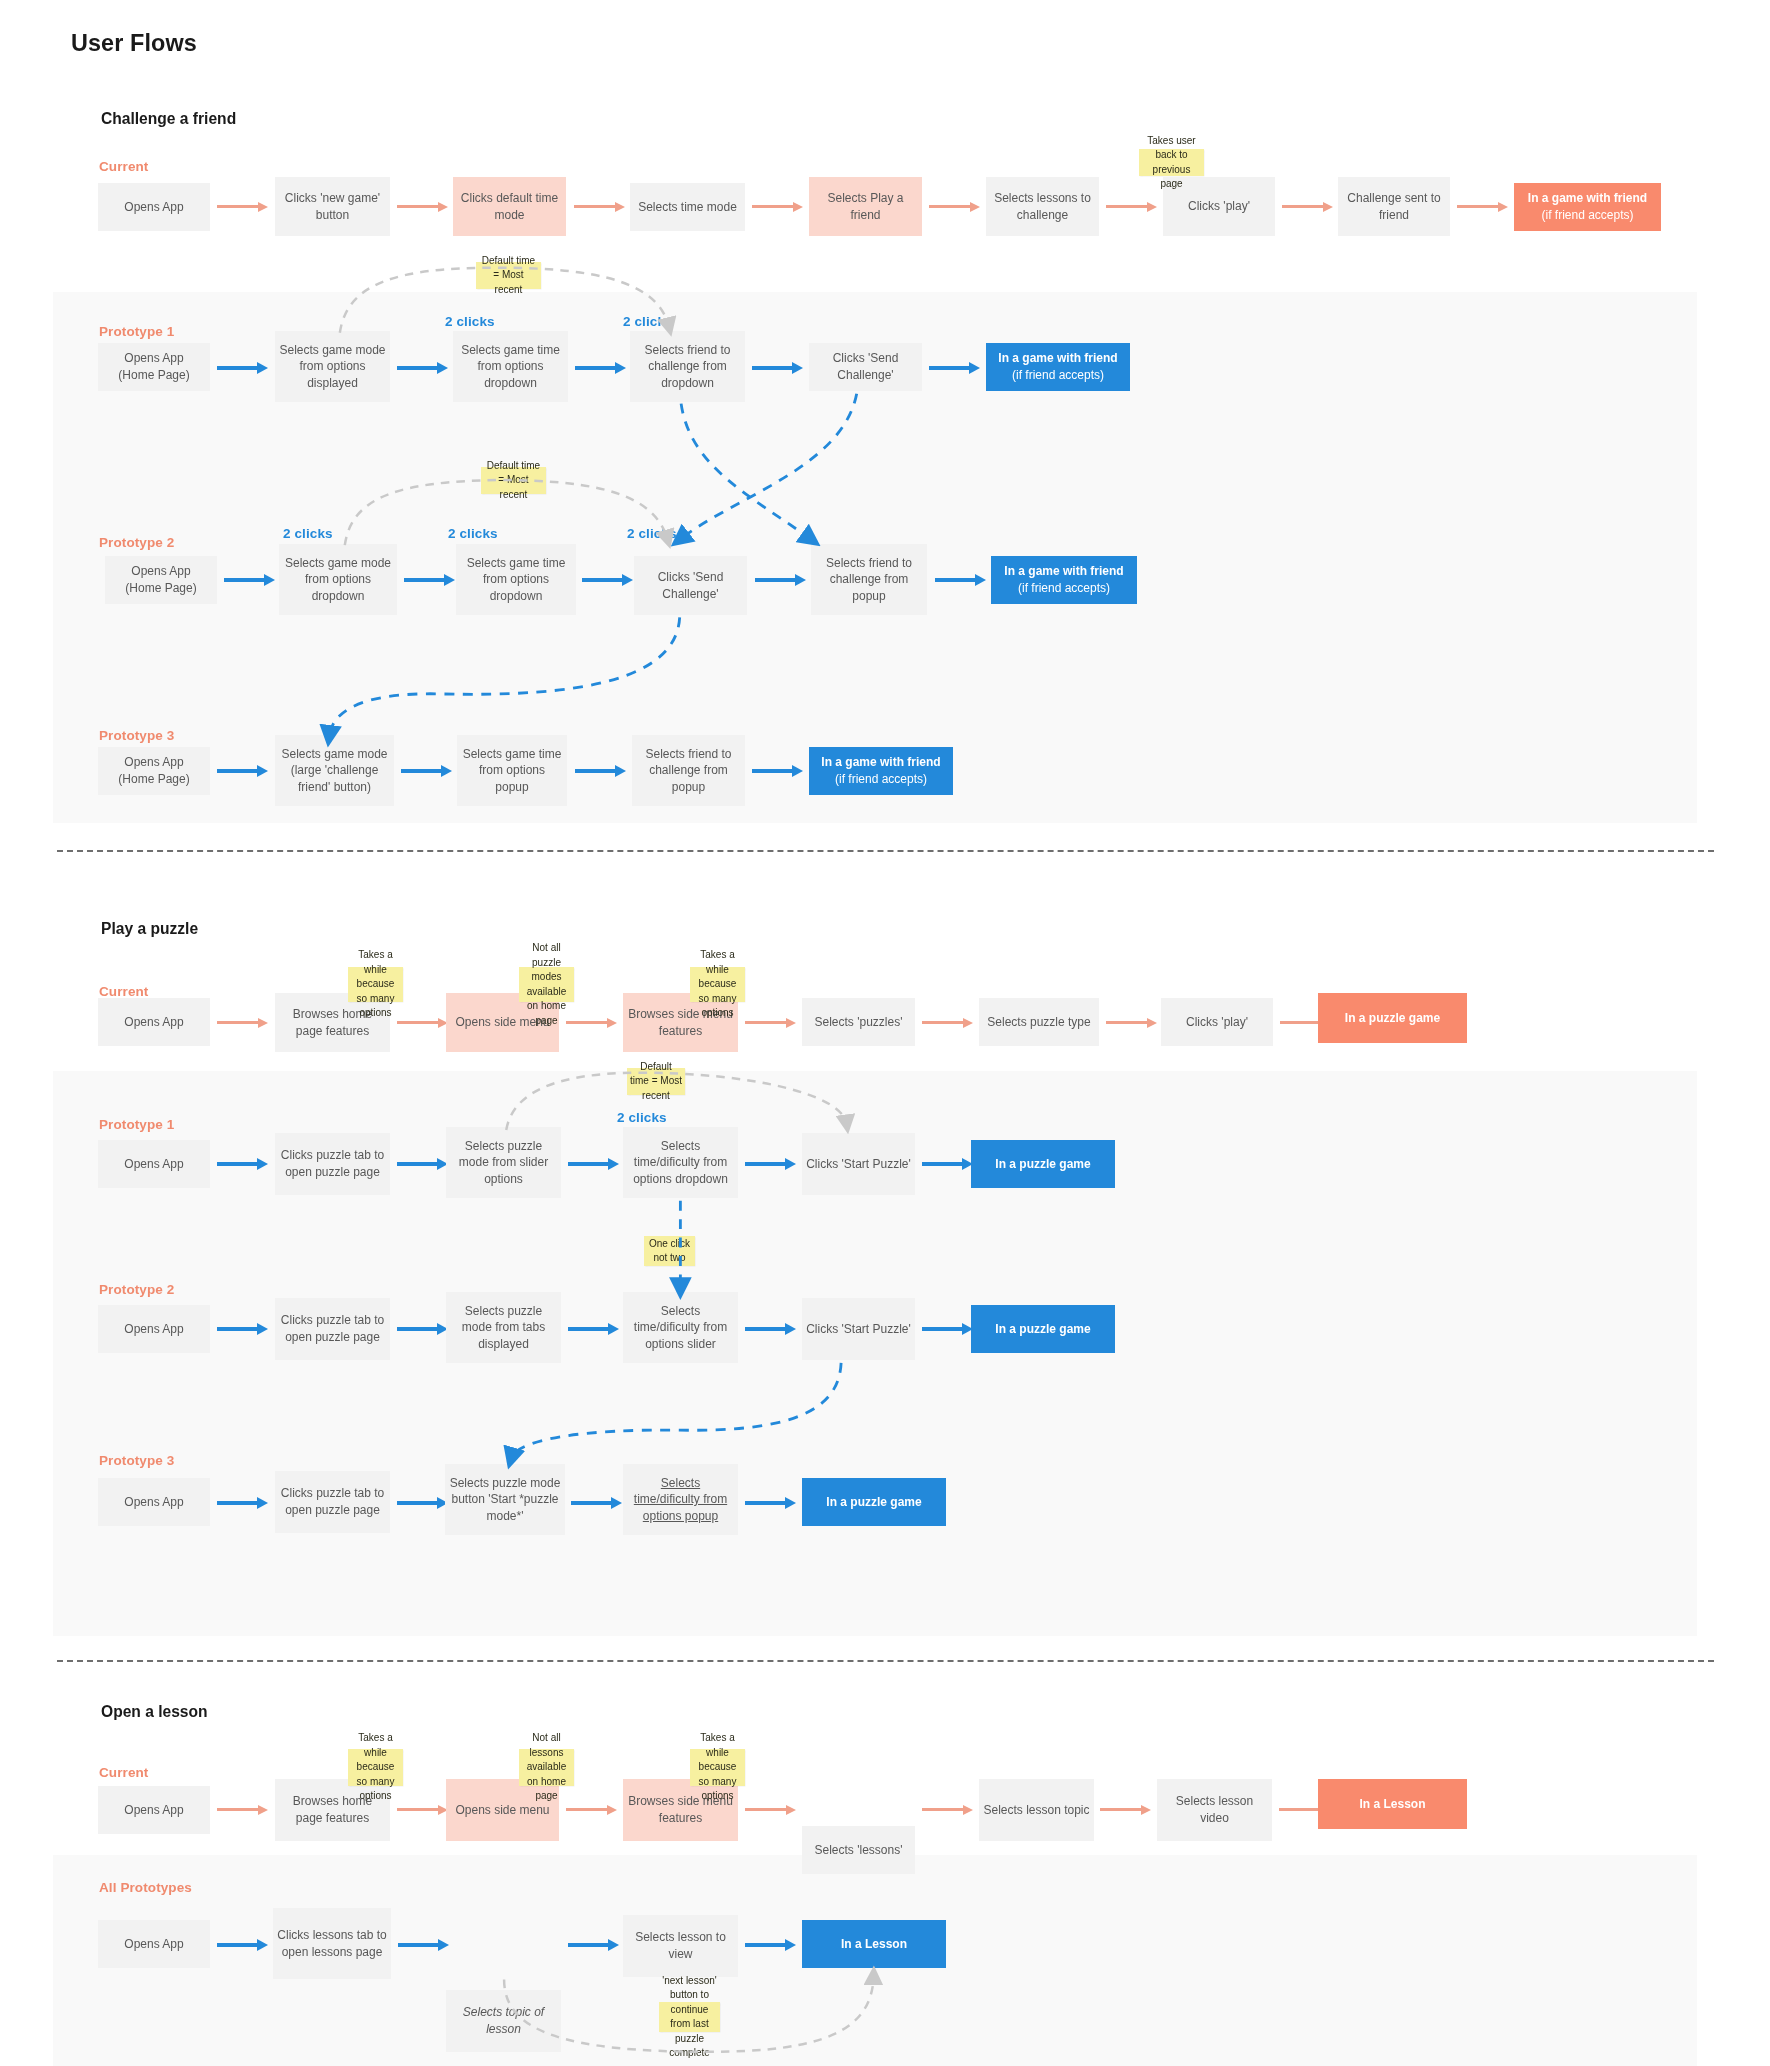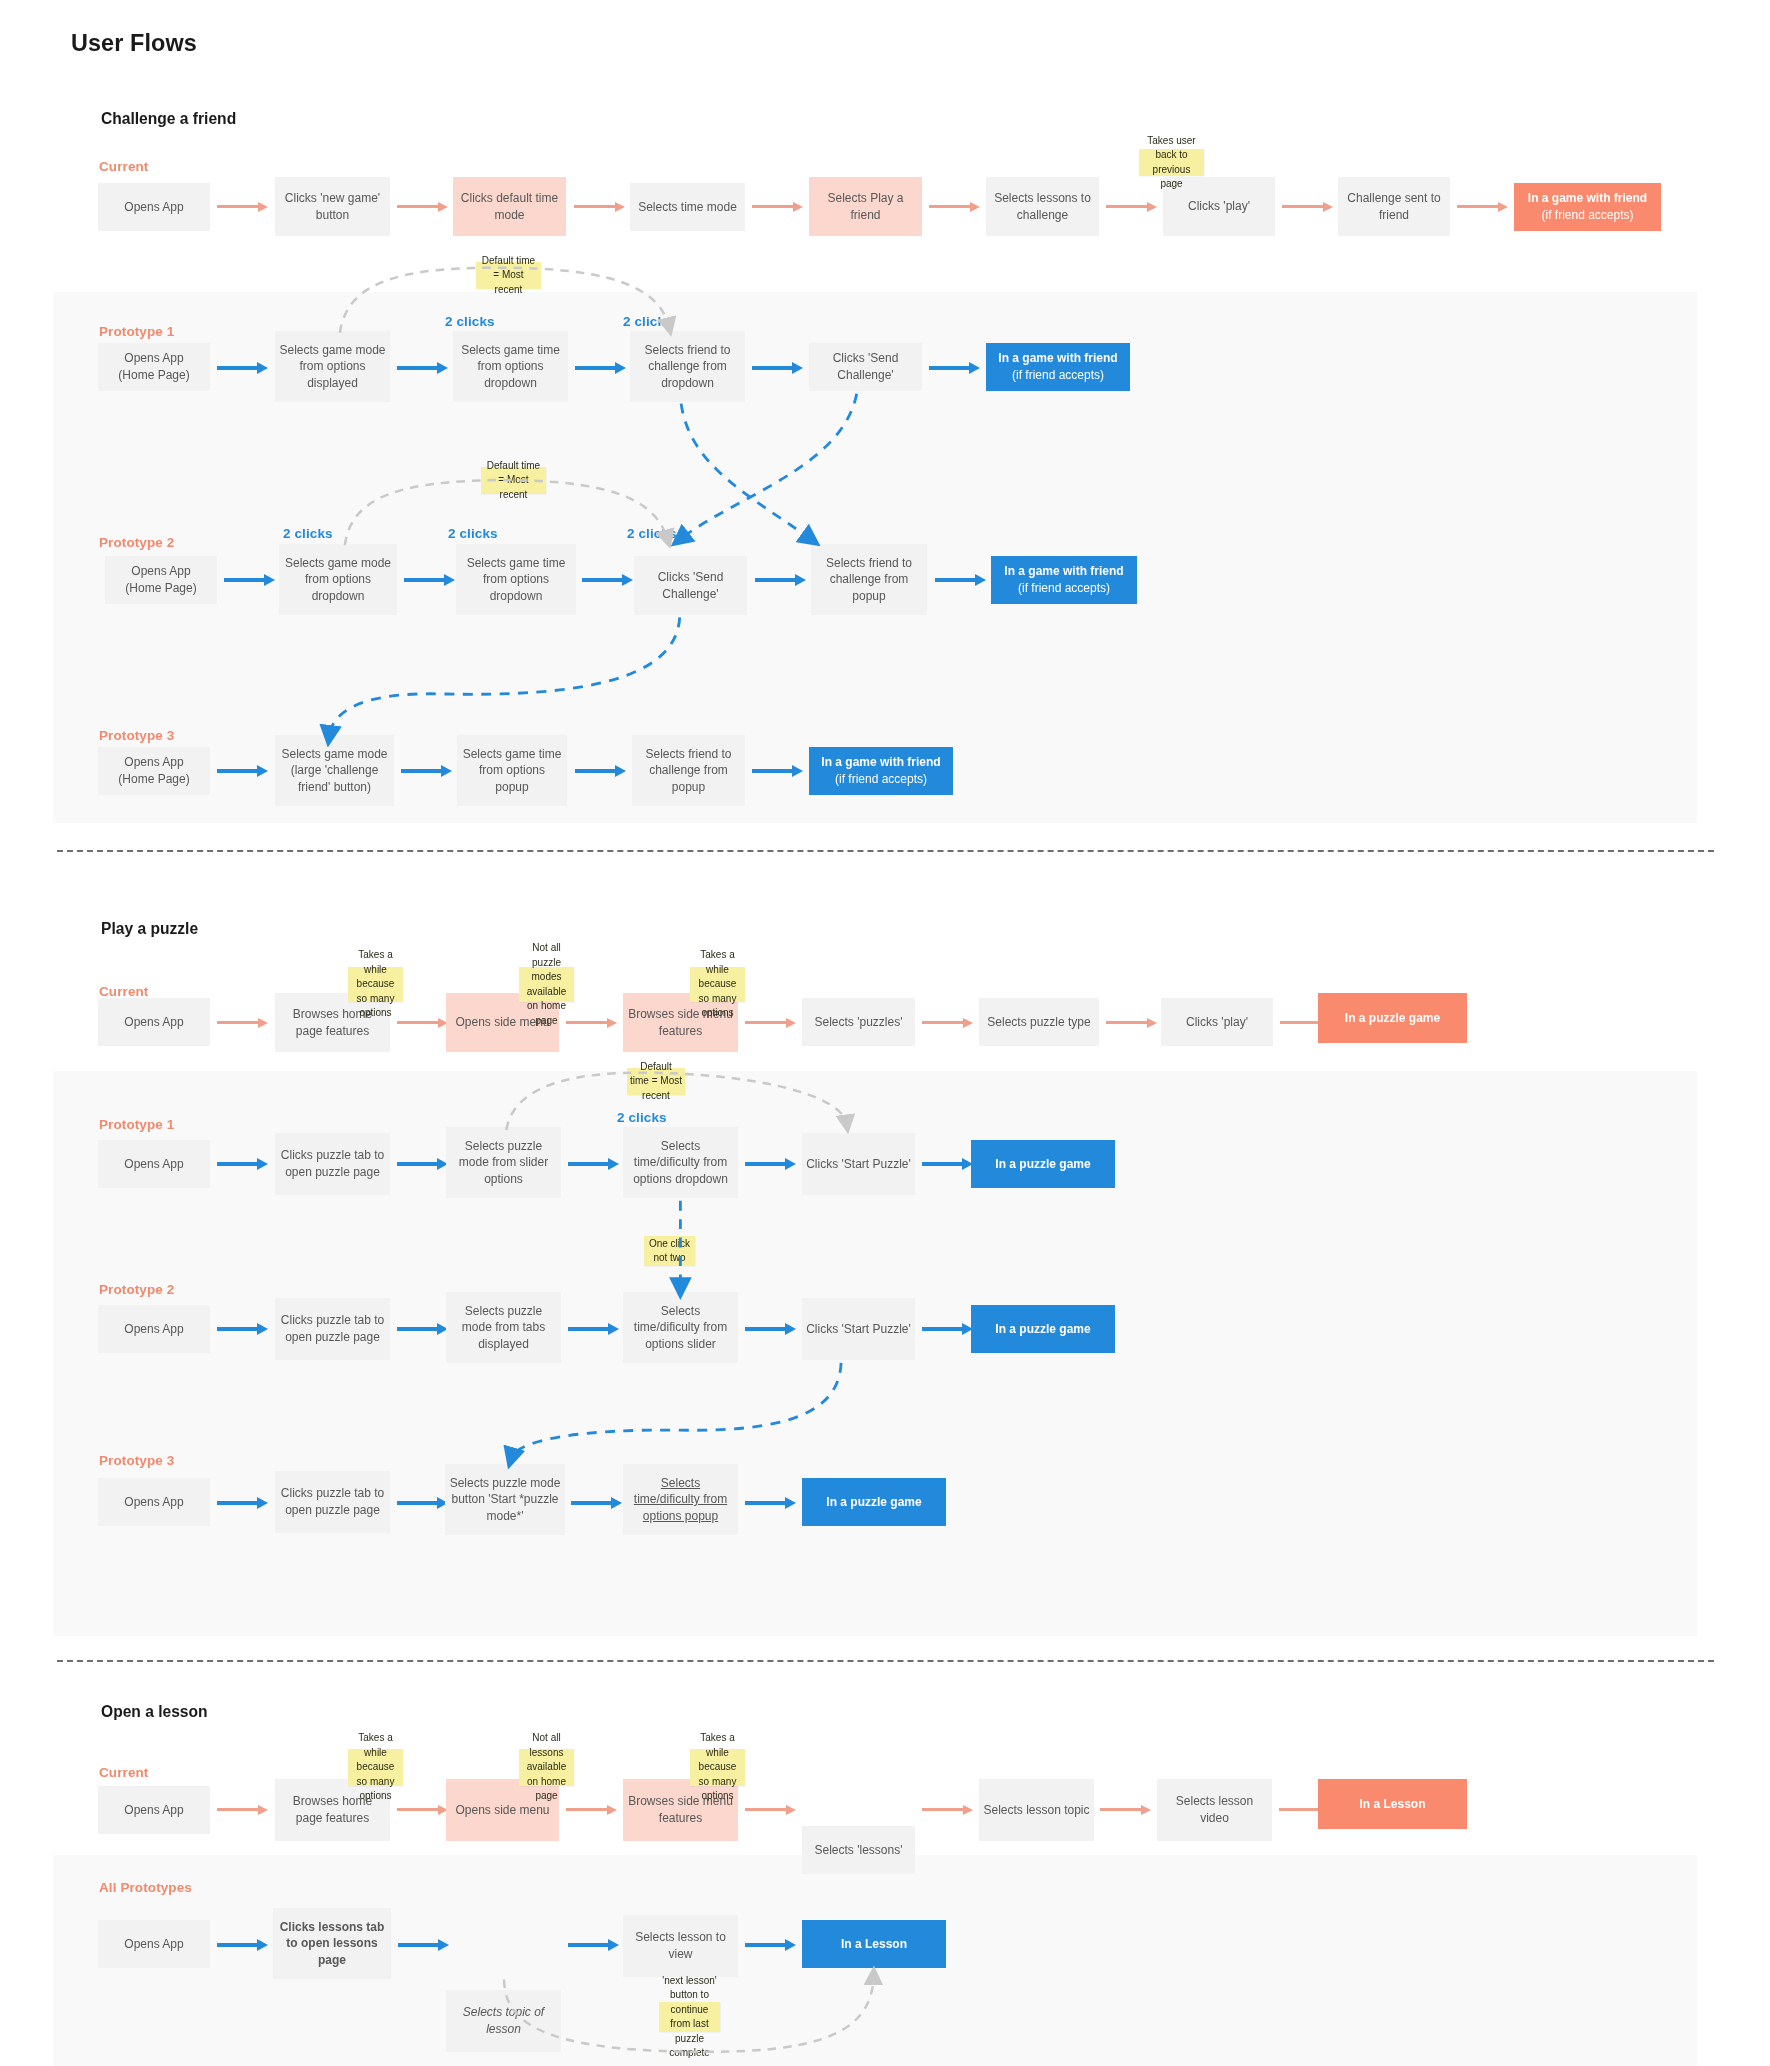--- a/index.html
+++ b/index.html
@@ -436,21 +436,21 @@
   <div class="sticky" style="left:519px;top:1749px;width:55px;height:37px;">Not all lessons available on home page</div>
   <div class="sticky" style="left:690px;top:1749px;width:55px;height:37px;">Takes a while because so many options</div>
 
   <div class="row-label" style="left:99px;top:1880px;">All Prototypes</div>
 
   <div class="node grey" style="left:98px;top:1920px;width:112px;height:48px;">Opens App</div>
   <div class="arrow blue" style="left:217px;top:1942px;width:51px;">
       <div class="shaft"></div>
       <div class="head"></div>
     </div>
-  <div class="node grey" style="left:273px;top:1908px;width:118px;height:71px;font-weight:bold;">Clicks lessons tab to open lessons page</div>
+  <div class="node grey" style="left:273px;top:1908px;width:118px;height:71px;">Clicks lessons tab to open lessons page</div>
   <div class="arrow blue" style="left:398px;top:1942px;width:51px;">
       <div class="shaft"></div>
       <div class="head"></div>
     </div>
   <div class="node grey" style="left:446px;top:1990px;width:115px;height:62px;font-style:italic;">Selects topic of lesson</div>
   <div class="arrow blue" style="left:568px;top:1942px;width:51px;">
       <div class="shaft"></div>
       <div class="head"></div>
     </div>
   <div class="node grey" style="left:623px;top:1915px;width:115px;height:62px;">Selects lesson to view</div>

